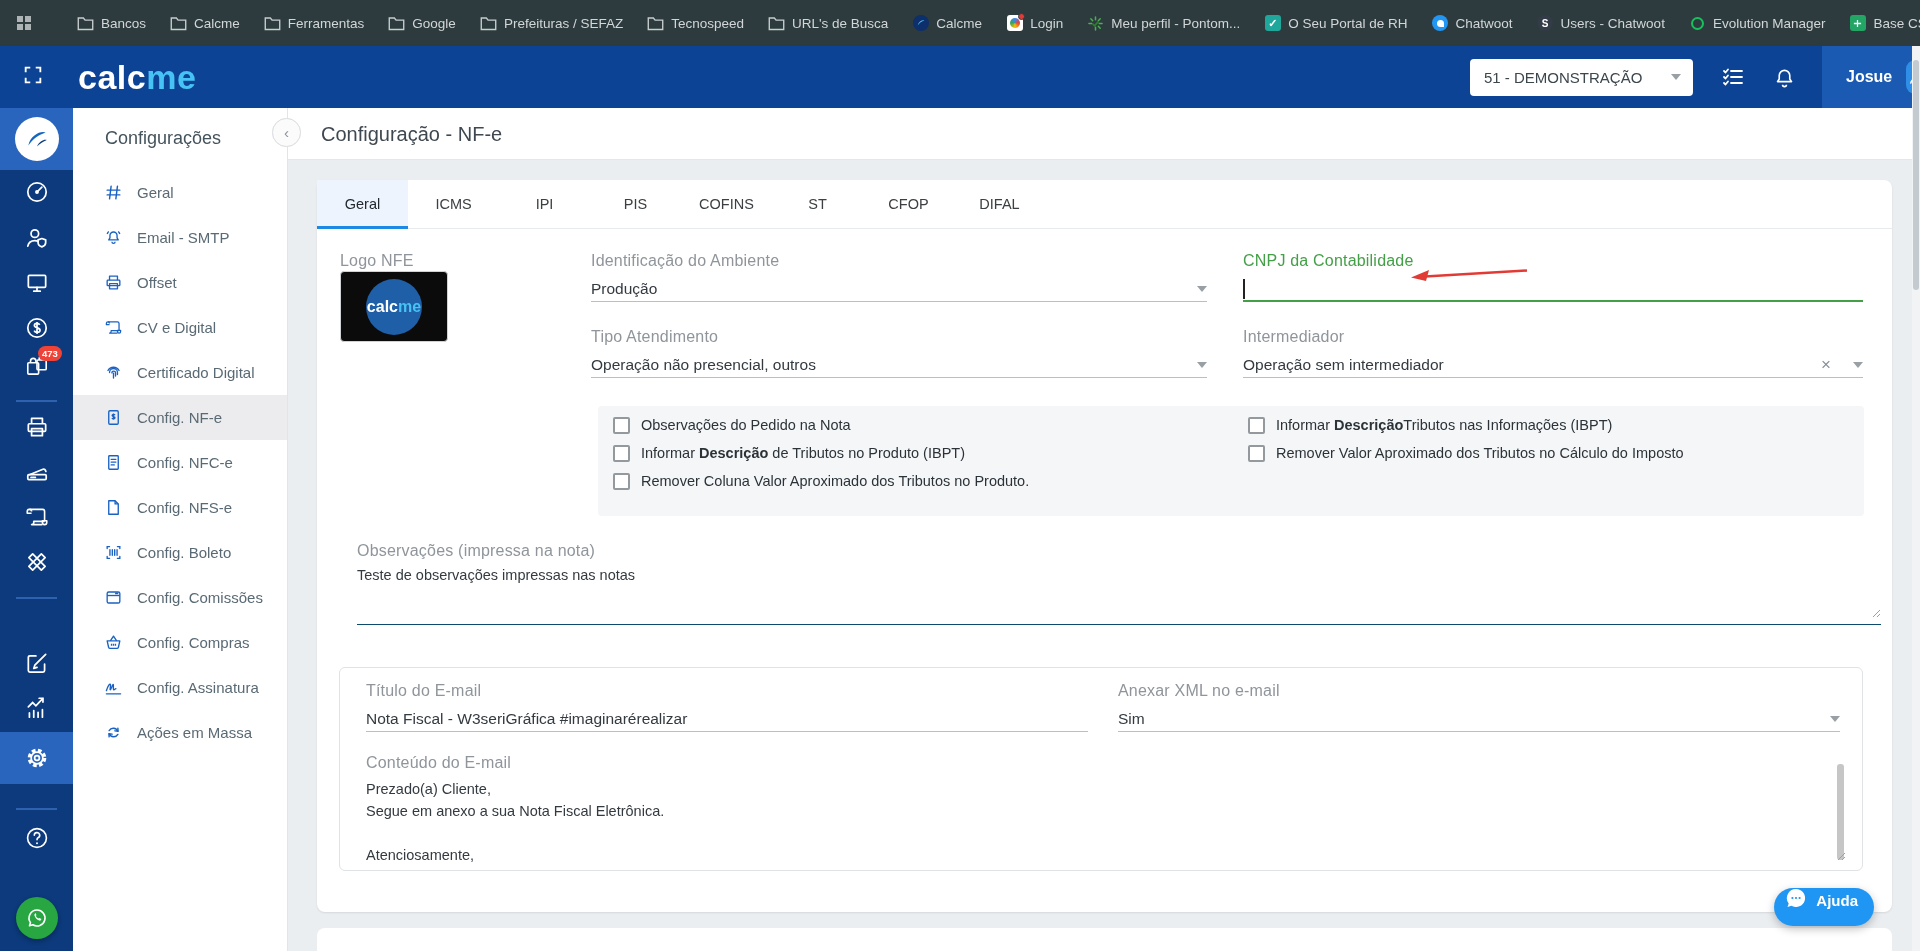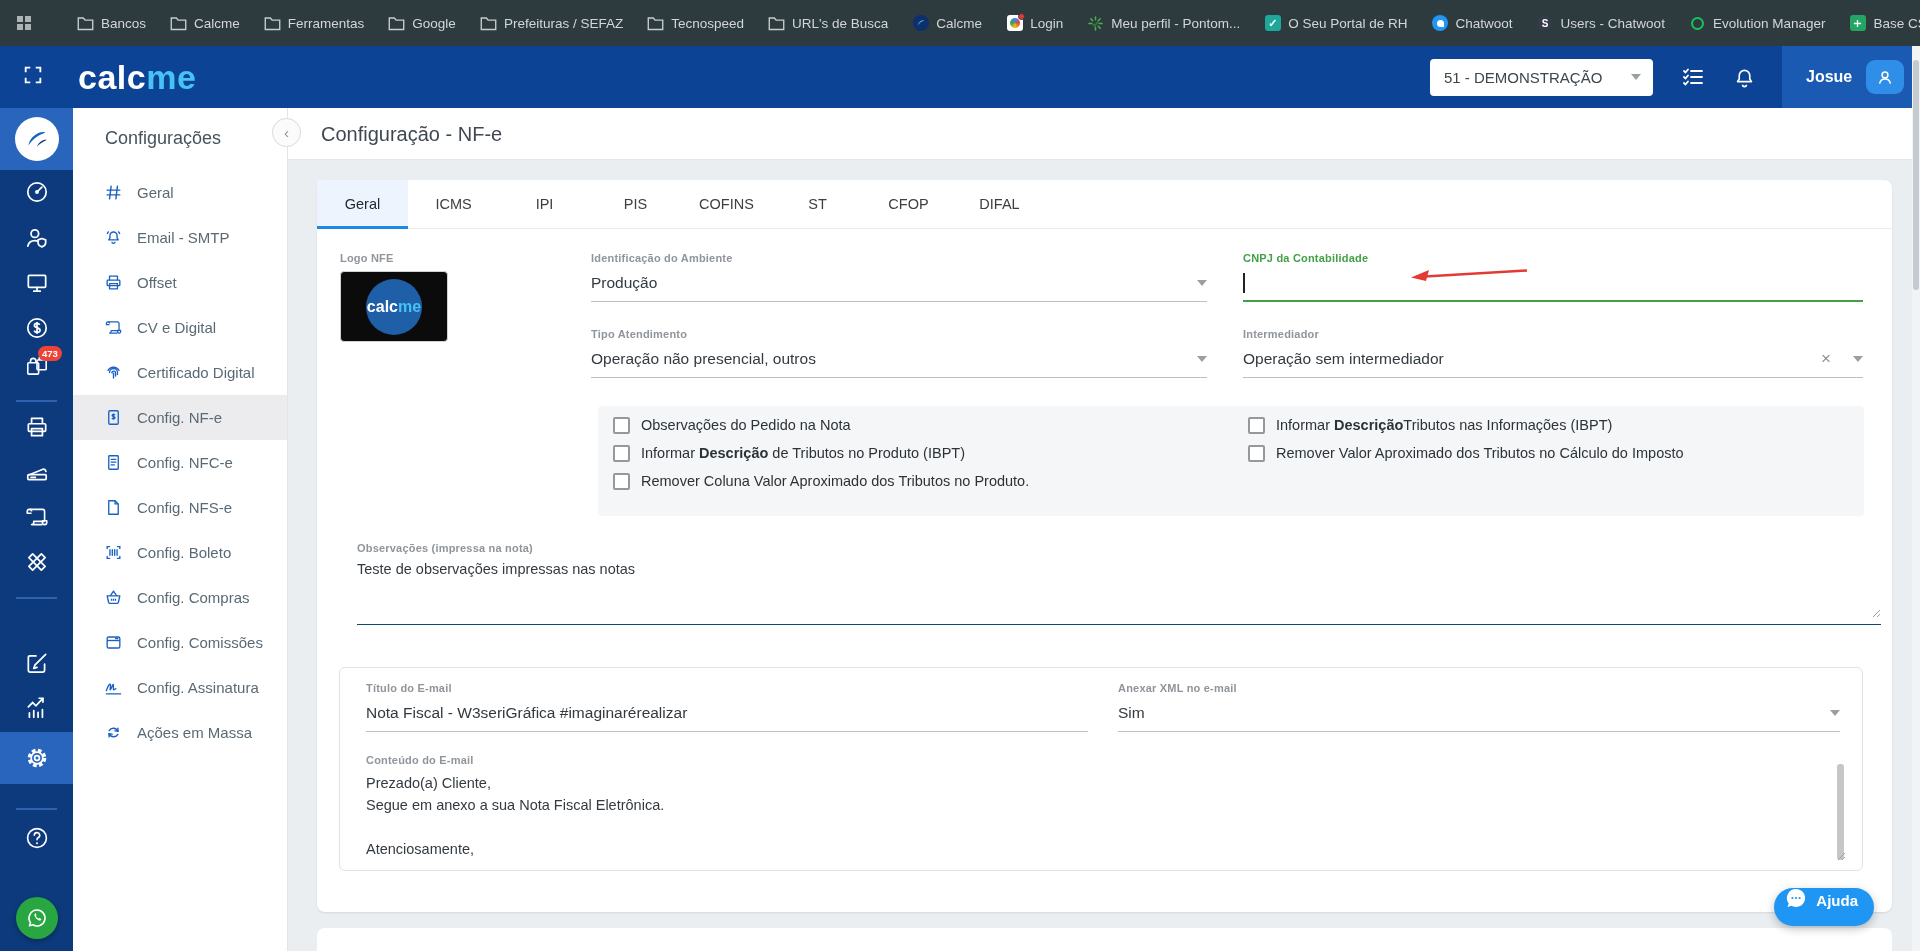--- a/index.html
+++ b/index.html
@@ -16,21 +16,21 @@
   .login-dot { position:absolute; right:-2px; top:-2px; width:7px; height:7px; border-radius:50%; background:#e53935; border:1px solid #2d3b3e; }
 
   
   .hdr { position:absolute; left:0; top:46px; width:1920px; height:62px; background:#0d4394; display:flex; align-items:center; }
   .hdr-expand { margin-left:22px; cursor:pointer; }
   .logo { margin-left:34px; font-size:34px; font-weight:bold; letter-spacing:.5px; color:#fff; }
   .logo .accent { color:#47c2f4; }
   .hdr-right { position:absolute; right:0; top:0; height:62px; display:flex; align-items:center; }
   .company-select { width:223px; height:37px; background:#fff; border-radius:4px; display:flex; align-items:center; justify-content:space-between; padding:0 12px 0 14px; font-size:15px; color:#3c464d; cursor:pointer; }
   .hdr-ic { margin-left:28px; cursor:pointer; display:flex; }
-  .user-chip { margin-left:26px; height:62px; background:#1b5ab3; display:flex; align-items:center; gap:14px; padding:0 14px 0 24px; width:138px; cursor:pointer; }
+  .user-chip { margin-left:26px; height:62px; background:#1b5ab3; display:flex; align-items:center; gap:14px; padding:0 14px 0 24px; width:98px; cursor:pointer; }
   .user-chip .uname { color:#fff; font-size:16px; font-weight:bold; }
   .avatar { width:38px; height:34px; background:#2f8fe8; border-radius:9px; display:flex; align-items:center; justify-content:center; }
 
   
   .rail { position:absolute; left:0; top:108px; width:73px; height:843px; background:#0c3a7c; }
   .rail-item { position:absolute; left:0; width:73px; display:flex; justify-content:center; cursor:pointer; }
   .rail-tile { position:absolute; left:0; width:73px; background:#2a65bd; }
   .logo-circle { width:44px; height:44px; border-radius:50%; background:#fff; display:flex; align-items:center; justify-content:center; }
   .rail-div { position:absolute; left:16px; width:41px; height:2px; background:#2f62ae; }
   .badge { position:absolute; left:38px; top:238px; min-width:21px; height:15px; border-radius:8px; background:#ef4337; color:#fff; font-size:9.5px; font-weight:bold; display:flex; align-items:center; justify-content:center; padding:0 4px; }
@@ -50,21 +50,21 @@
   .title-bar { position:absolute; left:0; top:0; right:0; height:52px; background:#fff; border-bottom:1px solid #e4e7e9; }
   .page-title { position:absolute; left:33px; top:15px; font-size:20px; color:#3f4850; }
   .content { position:absolute; left:0; top:52px; right:0; bottom:0; background:#ebeef1; }
 
   .card { position:absolute; left:29px; top:20px; width:1575px; height:732px; background:#fff; border-radius:8px; box-shadow:0 1px 2px rgba(60,64,67,.12); }
   .tabs { position:absolute; left:0; top:0; right:0; height:49px; display:flex; border-bottom:1px solid #e8ebee; border-radius:8px 8px 0 0; }
   .tab { width:91px; display:flex; align-items:center; justify-content:center; font-size:14.5px; color:#3c4043; cursor:pointer; position:relative; }
   .tab.active { background:#eef4fd; color:#24292e; }
   .tab.active::after { content:""; position:absolute; left:0; right:0; bottom:-1px; height:3px; background:#1e88e5; }
 
-  .lbl { font-size:11px; color:#8f959a; letter-spacing:.2px;font-weight:bold; }
+  .lbl { font-size:16px; color:#8f959a; letter-spacing:.2px; }
   .lbl.green { color:#43a047; }
   .field { position:absolute; height:50px; border-bottom:1px solid #b9bfc4; }
   .field.green-u { border-bottom:2px solid #43a047; }
   .val-row { margin-top:7px; height:24px; display:flex; align-items:center; }
   .val { font-size:15.5px; color:#333a40; flex:1; white-space:nowrap; }
   .caret { width:0; height:0; border-left:5px solid transparent; border-right:5px solid transparent; border-top:6px solid #98a0a6; margin-left:8px; }
   .clear-x { color:#8a9197; font-size:17px; margin-right:14px; cursor:pointer; }
   .cursor-bar { width:1.5px; height:20px; background:#222; }
 
   .logo-lbl { position:absolute; left:23px; top:72px; }
@@ -471,33 +471,33 @@
     </div>
     <div class="mi">
       <svg width="19" height="19" viewBox="0 0 24 24" fill="none" stroke="#1a62c2" stroke-width="1.7" stroke-linecap="round">
           <path d="M4,7 V4.5 h3 M20,7 V4.5 h-3 M4,17 v2.5 h3 M20,17 v2.5 h-3"></path>
           <path d="M7.5,8.5 v7 M10.5,8.5 v7 M13.5,8.5 v7 M16.5,8.5 v7"></path>
         </svg>
       <span>Config. Boleto</span>
     </div>
     <div class="mi">
       <svg width="19" height="19" viewBox="0 0 24 24" fill="none" stroke="#1a62c2" stroke-width="1.7" stroke-linejoin="round">
+          <rect x="4" y="5" width="16" height="14" rx="2"></rect>
+          <path d="M4,9.5 h16"></path>
+          <path d="M14,6.8 h4" stroke-width="2.2"></path>
+        </svg>
+      <span>Config. Comissões</span>
+    </div>
+    <div class="mi">
+      <svg width="19" height="19" viewBox="0 0 24 24" fill="none" stroke="#1a62c2" stroke-width="1.7" stroke-linejoin="round">
           <path d="M4,10 h16 l-1.8,8 a2,2 0 0 1 -2,1.5 H7.8 a2,2 0 0 1 -2,-1.5 z"></path>
           <path d="M8,10 l4,-6 4,6"></path>
           <path d="M9.5,13.5 v2.5 M12,13.5 v2.5 M14.5,13.5 v2.5"></path>
         </svg>
       <span>Config. Compras</span>
-    </div>
-    <div class="mi">
-      <svg width="19" height="19" viewBox="0 0 24 24" fill="none" stroke="#1a62c2" stroke-width="1.7" stroke-linejoin="round">
-          <rect x="4" y="5" width="16" height="14" rx="2"></rect>
-          <path d="M4,9.5 h16"></path>
-          <path d="M14,6.8 h4" stroke-width="2.2"></path>
-        </svg>
-      <span>Config. Comissões</span>
     </div>
     <div class="mi">
       <svg width="19" height="19" viewBox="0 0 24 24" fill="none" stroke="#1a62c2" stroke-width="1.7" stroke-linecap="round">
           <path d="M3,16 c2,-6 4,-9 5,-8 s-1,7 0,7 s2.5,-7 3.5,-7 s-.5,7 1,7 c1,0 1.5,-1.5 2.5,-1.5"></path>
           <path d="M3,20 h18"></path>
         </svg>
       <span>Config. Assinatura</span>
     </div>
     <div class="mi">
       <svg width="19" height="19" viewBox="0 0 24 24" fill="none" stroke="#1a62c2" stroke-width="1.8" stroke-linecap="round" stroke-linejoin="round">

